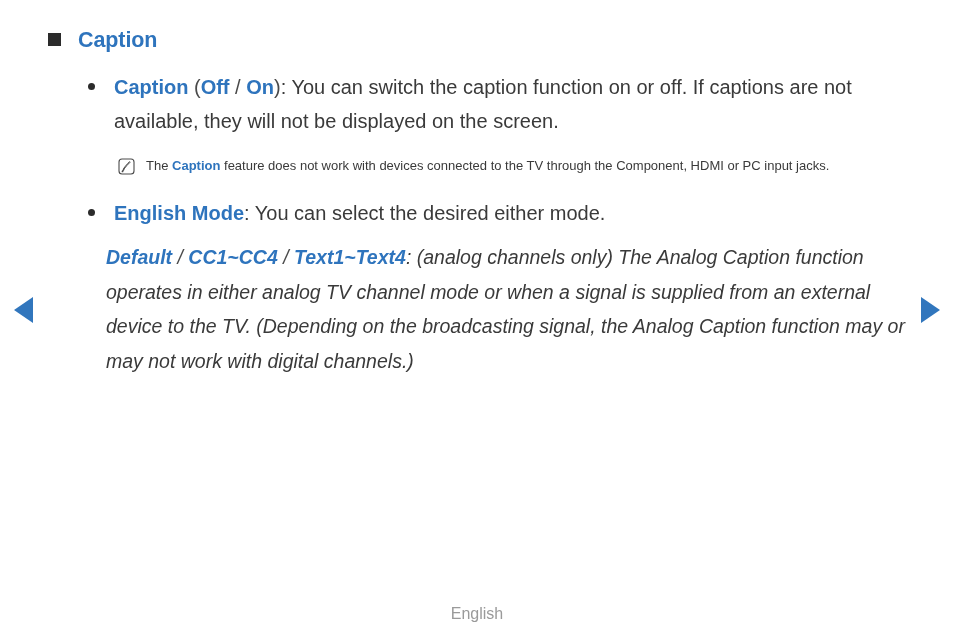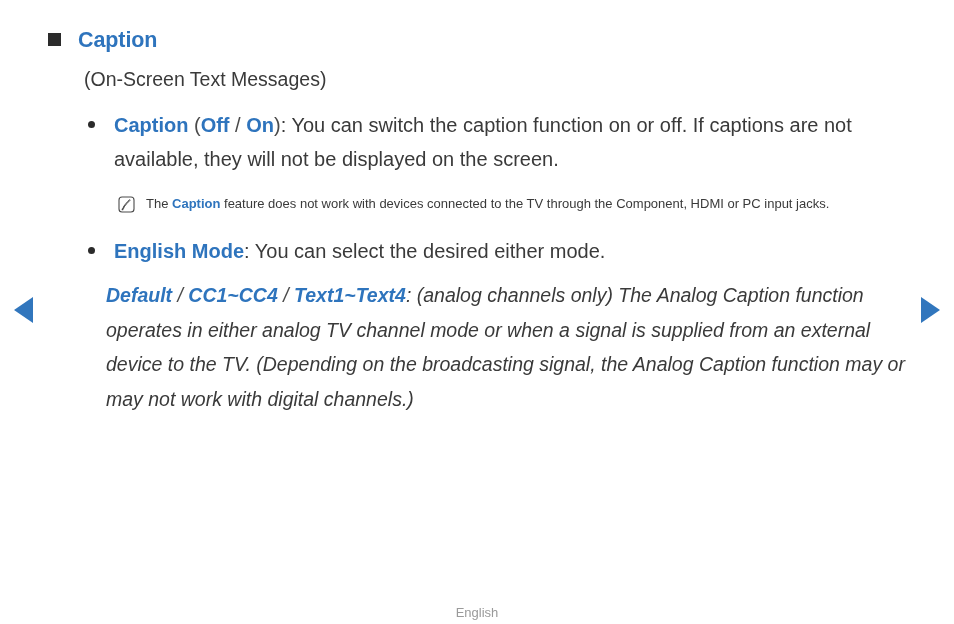--- a/index.html
+++ b/index.html
@@ -139,41 +139,40 @@
     color: #4a4a4a;
   }
 
   
   .footer {
     position: absolute;
     left: 0;
     right: 0;
     top: 605px;
     text-align: center;
-    font-size: 13px;
+    font-size: 16px;
     color: #9a9a9a;
     font-family: "Liberation Sans", sans-serif;
   }
 </style>
 </head>
 <body>
 
 <div class="page">
 
   <div class="nav-arrow prev"></div>
   <div class="nav-arrow next"></div>
 
   <div class="content">
 
     <div class="h-row">
       <span class="sq-bullet"></span>
       <span class="h-title">Caption</span>
     </div>
 
-    <div class="subtitle">(On-Screen Text Messages)</div>
 
     <div class="bullet-item">
       <span class="dot"></span>
       <div class="bullet-text">
         <span class="blue">Caption</span><span class="sep"> (</span><span class="blue">Off</span><span class="sep"> / </span><span class="blue">On</span><span class="sep">)</span><span>: </span><span>You can switch the caption function on or off. If captions are not available, they will not be displayed on the screen.</span>
       </div>
     </div>
 
     <div class="note-row">
       <span class="note-icon">

